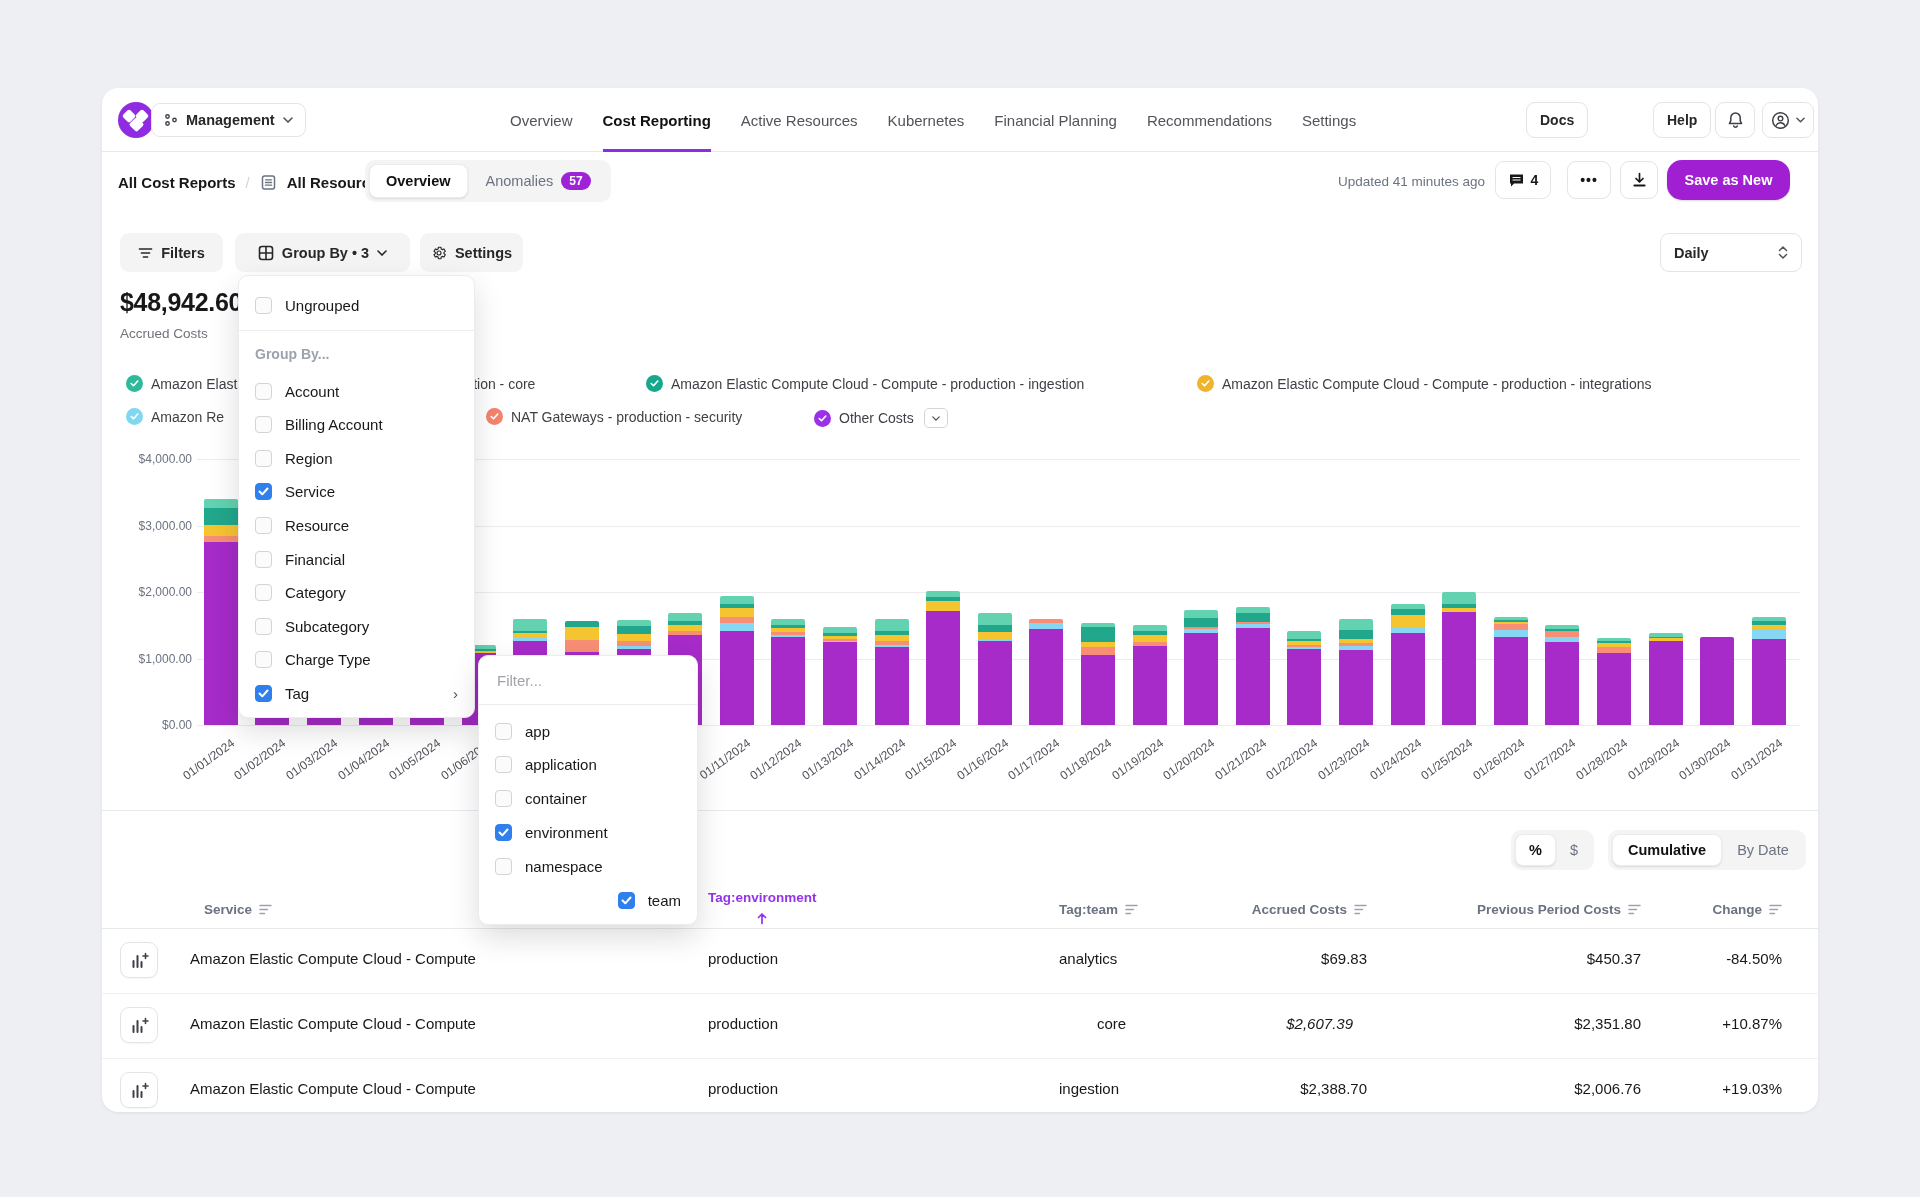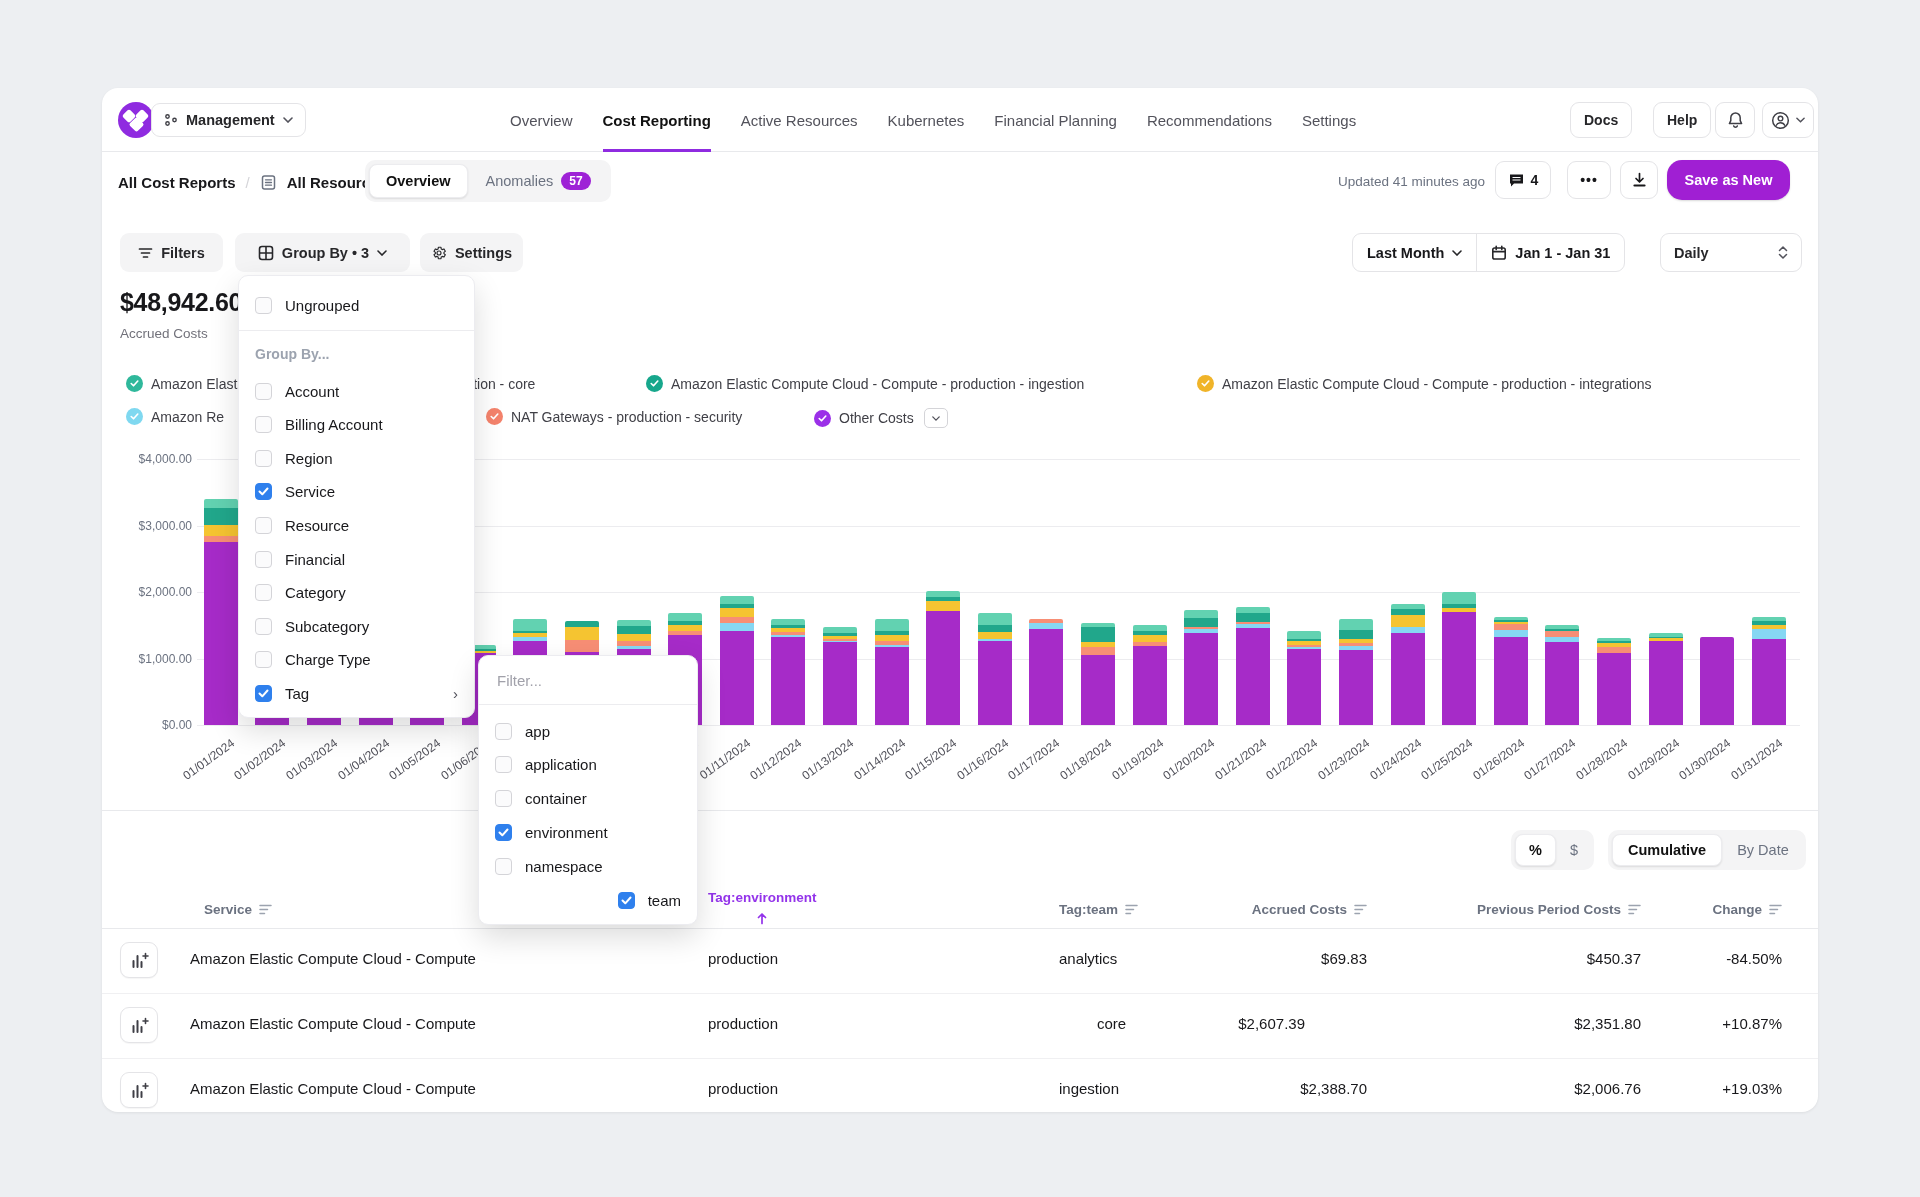--- a/index.html
+++ b/index.html
@@ -99,21 +99,21 @@
     </div>
     <div class="nav">
         <div class="nav-item">Overview</div>
         <div class="nav-item active">Cost Reporting</div>
         <div class="nav-item">Active Resources</div>
         <div class="nav-item">Kubernetes</div>
         <div class="nav-item">Financial Planning</div>
         <div class="nav-item">Recommendations</div>
         <div class="nav-item">Settings</div>
       </div>
-    <div class="hbtn" style="left:1424px;margin-left:44px;">Docs</div>
+    <div class="hbtn" style="left:1424px;">Docs</div>
     <div class="hbtn" style="left:1551px;">Help</div>
     <div class="hbtn" style="left:1613px; width:40px; padding:0;">
       <svg width="17" height="18" viewBox="0 0 17 18">
           <path d="M8.5 2a4.7 4.7 0 00-4.7 4.7v3L2.4 12.6h12.2l-1.4-2.9v-3A4.7 4.7 0 008.5 2z" fill="none" stroke="#3f3f46" stroke-width="1.5" stroke-linejoin="round"></path>
           <path d="M6.7 15a1.9 1.9 0 003.6 0" fill="none" stroke="#3f3f46" stroke-width="1.5" stroke-linecap="round"></path>
         </svg>
     </div>
     <div class="hbtn" style="left:1660px; width:52px; padding:0 8px;">
       <svg width="19" height="19" viewBox="0 0 19 19">
           <circle cx="9.5" cy="9.5" r="7.8" fill="none" stroke="#3f3f46" stroke-width="1.5"></circle>
@@ -180,36 +180,20 @@
     <svg width="10" height="6" viewBox="0 0 10 6">
         <path d="M1 1l4 4 4-4" stroke="#27272a" stroke-width="1.6" fill="none" stroke-linecap="round"></path>
       </svg>
   </div>
   <div class="tbtn" style="left:318px; width:103px;">
     <svg width="16" height="16" viewBox="0 0 24 24">
         <path d="M19.4 13a7.5 7.5 0 000-2l2.1-1.6-2-3.5-2.5 1a7.5 7.5 0 00-1.7-1L15 3.4h-4l-.3 2.5a7.5 7.5 0 00-1.7 1l-2.5-1-2 3.5L6.6 11a7.5 7.5 0 000 2l-2.1 1.6 2 3.5 2.5-1a7.5 7.5 0 001.7 1l.3 2.5h4l.3-2.5a7.5 7.5 0 001.7-1l2.5 1 2-3.5z" fill="none" stroke="#27272a" stroke-width="1.7" stroke-linejoin="round"></path>
         <circle cx="12" cy="12" r="3" fill="none" stroke="#27272a" stroke-width="1.7"></circle>
       </svg>
     <span>Settings</span>
-  </div>
-  <div class="joined">
-    <div class="part">
-      <span>Last Month</span>
-      <svg width="10" height="6" viewBox="0 0 10 6">
-          <path d="M1 1l4 4 4-4" stroke="#27272a" stroke-width="1.6" fill="none" stroke-linecap="round"></path>
-        </svg>
-    </div>
-    <div class="part">
-      <svg width="16" height="16" viewBox="0 0 16 16">
-          <rect x="1.8" y="3" width="12.4" height="11" rx="1.8" fill="none" stroke="#27272a" stroke-width="1.6"></rect>
-          <path d="M1.8 6.6h12.4" stroke="#27272a" stroke-width="1.6"></path>
-          <path d="M5.2 1.4v3M10.8 1.4v3" stroke="#27272a" stroke-width="1.6" stroke-linecap="round"></path>
-        </svg>
-      <span>Jan 1 - Jan 31</span>
-    </div>
   </div>
   <div class="wbtn" style="left:1558px; width:142px; justify-content:space-between;">
     <span>Daily</span>
     <span>
         <svg width="10" height="13" viewBox="0 0 10 13">
           <path d="M1.5 4.5L5 1l3.5 3.5" stroke="#52525b" stroke-width="1.5" fill="none" stroke-linecap="round" stroke-linejoin="round"></path>
           <path d="M1.5 8.5L5 12l3.5-3.5" stroke="#52525b" stroke-width="1.5" fill="none" stroke-linecap="round" stroke-linejoin="round"></path>
         </svg>
       </span>
   </div>
@@ -614,21 +598,21 @@
         <span>
           <svg width="19" height="17" viewBox="0 0 19 17">
             <path d="M3.5 15V9M7.5 15V4M11.5 15v-5" stroke="#3f3f46" stroke-width="2" stroke-linecap="round"></path>
             <path d="M13 4h5M15.5 1.5v5" stroke="#3f3f46" stroke-width="1.6" stroke-linecap="round"></path>
           </svg>
         </span>
       </div>
       <div class="td" style="top: 927px; left: 88px;">Amazon Elastic Compute Cloud - Compute</div>
       <div class="td" style="top: 927px; left: 606px;">production</div>
       <div class="td" style="top: 927px; left: 957px; margin-left: 38px;">core</div>
-      <div class="td right" style="top: 927px; left: 983px; width: 220px;">$2,607.39</div>
+      <div class="td right" style="top: 927px; left: 1031px; width: 220px; font-style: italic;">$2,607.39</div>
       <div class="td right" style="top: 927px; left: 1299px; width: 240px;">$2,351.80</div>
       <div class="td right" style="top: 927px; left: 1520px; width: 160px;">+10.87%</div>
       <div class="bdiv" style="top: 970px; background: rgb(240, 240, 242);"></div>
       <div class="rowbtn" style="left: 18px; top: 984px;">
         <span>
           <svg width="19" height="17" viewBox="0 0 19 17">
             <path d="M3.5 15V9M7.5 15V4M11.5 15v-5" stroke="#3f3f46" stroke-width="2" stroke-linecap="round"></path>
             <path d="M13 4h5M15.5 1.5v5" stroke="#3f3f46" stroke-width="1.6" stroke-linecap="round"></path>
           </svg>
         </span>

